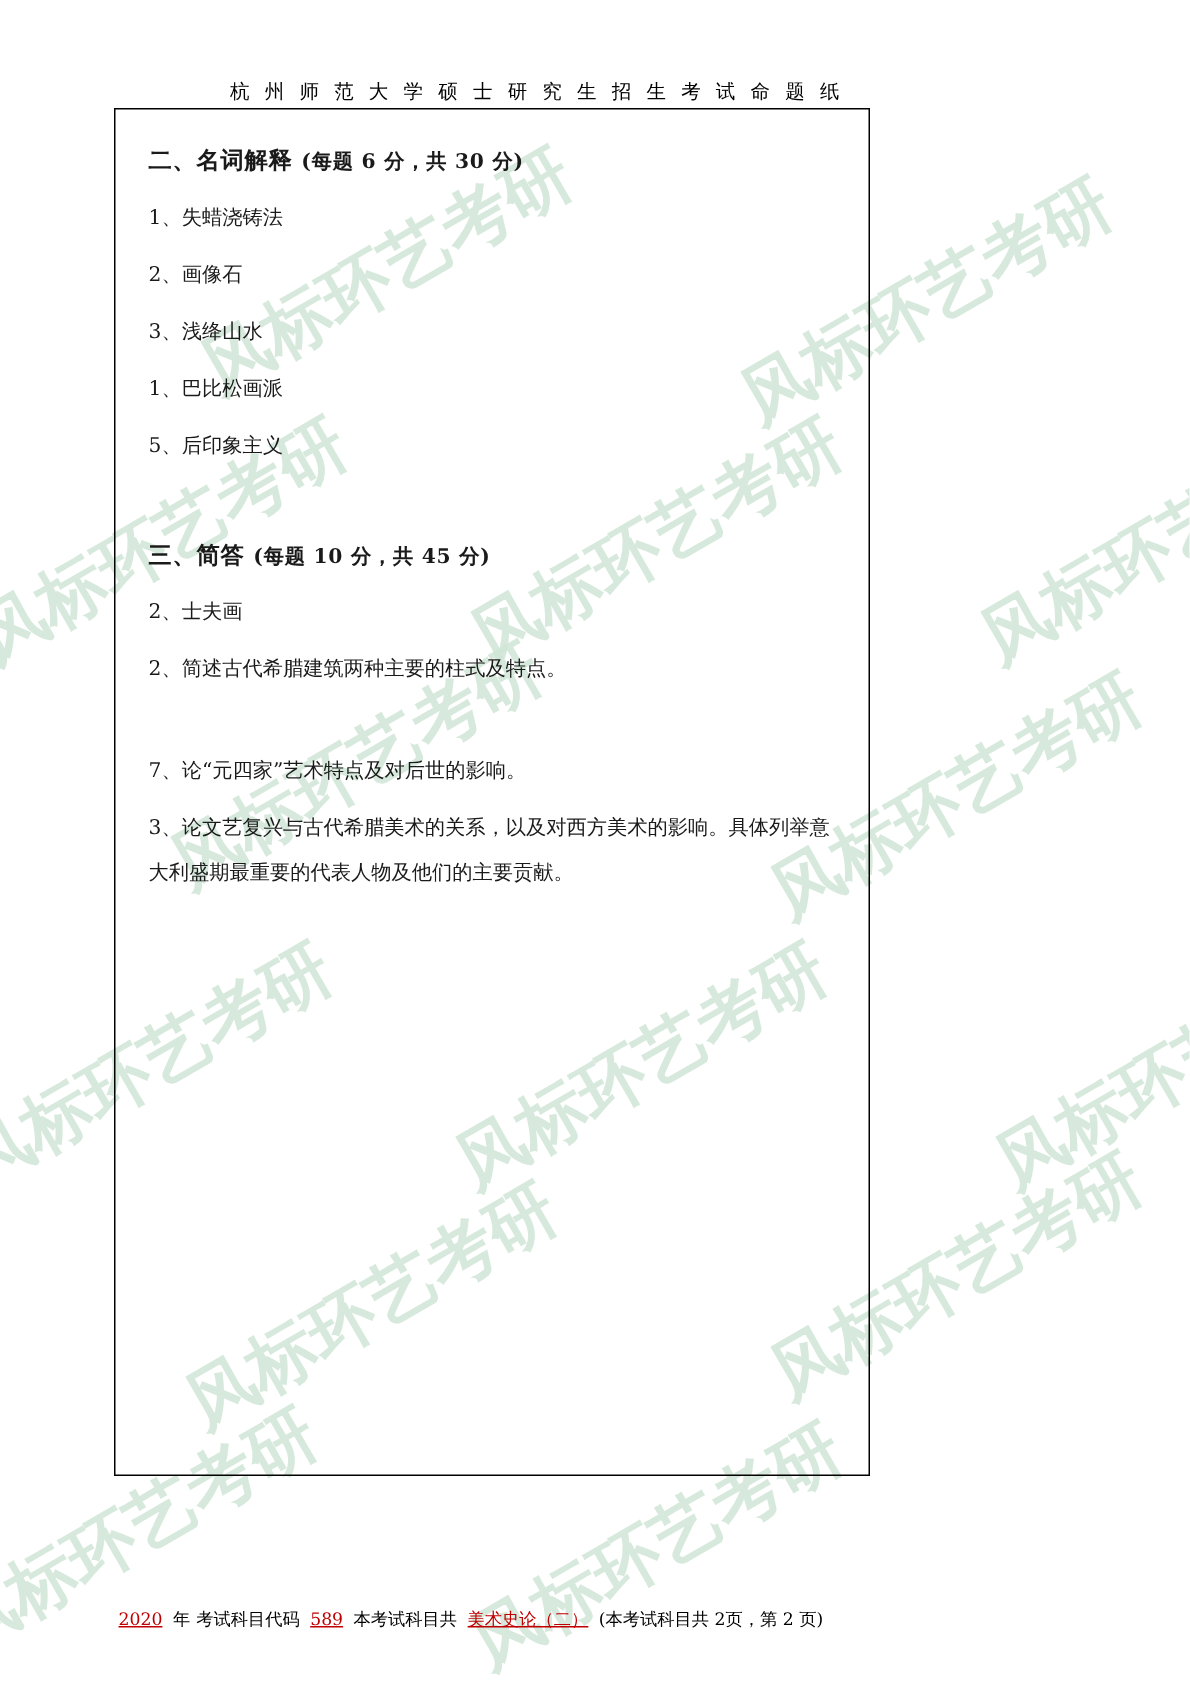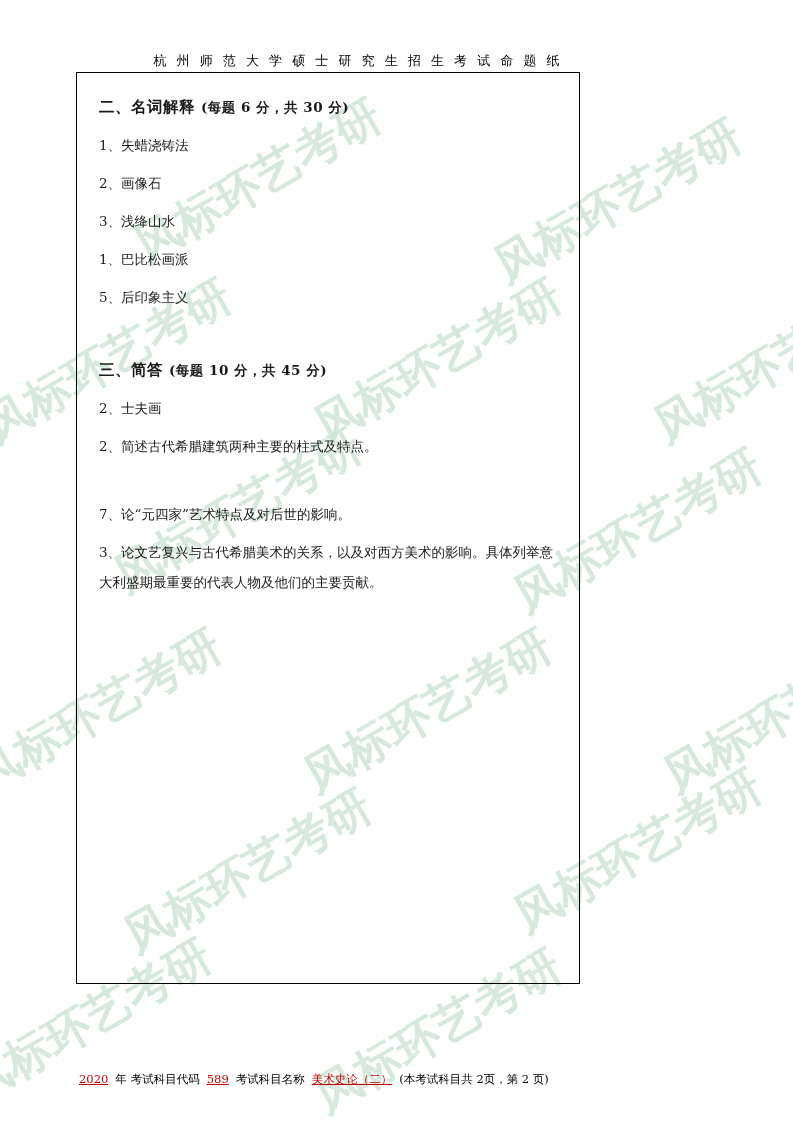--- a/index.html
+++ b/index.html
@@ -150,14 +150,14 @@
 
     <div class="spacer-lg"></div>
 
     <div class="item">7、论“元四家”艺术特点及对后世的影响。</div>
     <div class="item">3、论文艺复兴与古代希腊美术的关系，以及对西方美术的影响。具体列举意大利盛期最重要的代表人物及他们的主要贡献。</div>
 
   </div>
 </div>
 
 <div class="footer">
-  <span class="seg u red">2020</span><span class="seg">年</span><span class="seg">考试科目代码</span><span class="seg u red">589</span><span class="seg">考试科目名称</span><span class="seg u red">美术史论（二）</span><span class="seg">(本考试科目共 2页，第 2 页)</span>
+  <span class="seg u red">2020</span><span class="seg">年</span><span class="seg">考试科目代码</span><span class="seg u red">589</span><span class="seg">本考试科目共</span><span class="seg u red">美术史论（二）</span><span class="seg">(本考试科目共 2页，第 2 页)</span>
 </div>
 
 </body></html>

